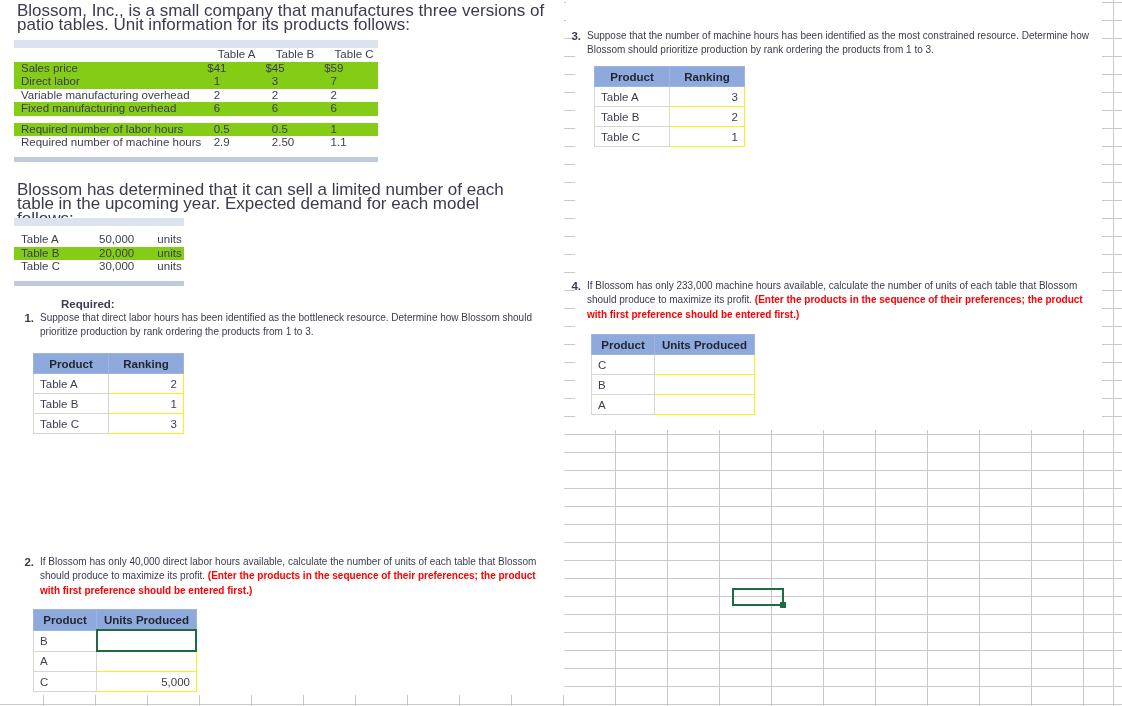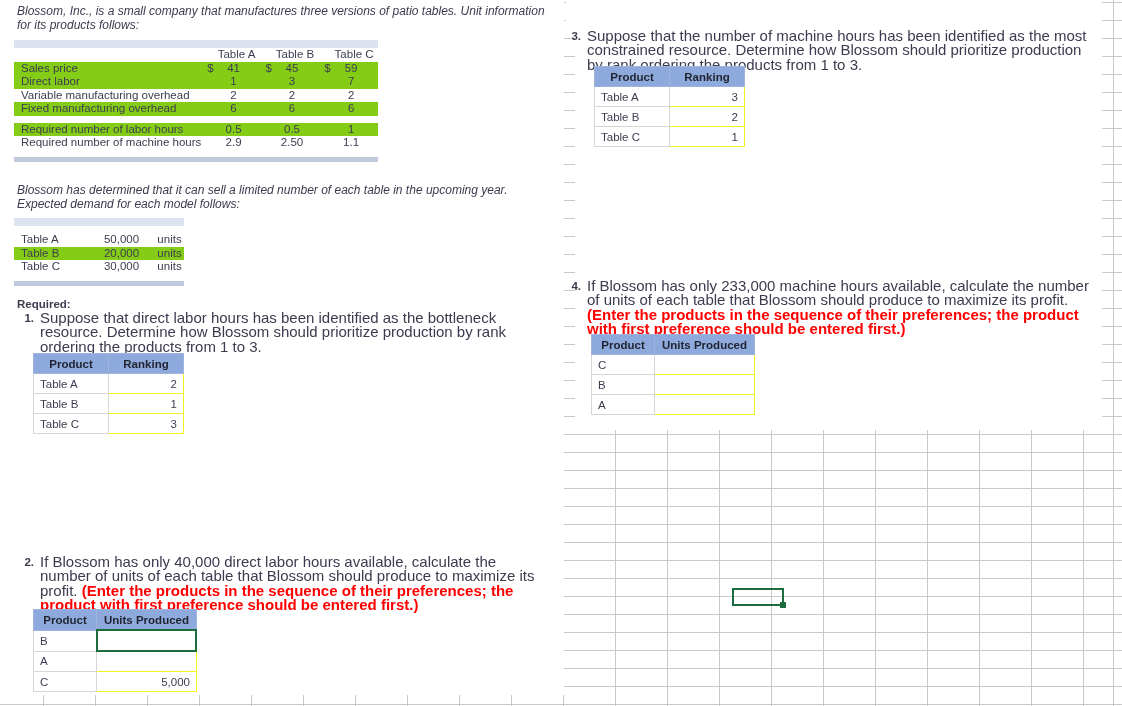--- a/index.html
+++ b/index.html
@@ -37,35 +37,35 @@
     background: #ffffff;
   }
 
   
   .doc {
     position: absolute;
     font-size: 11.5px;
     line-height: 14.4px;
     color: #3d3d52;
   }
-  .para { position: absolute; font-size: 12px; line-height: 14.4px; font-style: italic; }
-  .bold { font-weight: bold; }
+  .para { position: absolute; font-size: 17px; line-height: 14.4px; }
+  .bold { font-weight: bold; margin-left: 44px; }
   .red  { color: #ff0000; font-weight: bold; }
 
   .qitem { position: absolute; display: flex; }
   .qnum {
     font-weight: bold;
     width: 17px;
     flex: none;
     text-align: right;
     padding-right: 6px;
     font-size: 11.5px;
     line-height: 14.4px;
   }
-  .qbody { font-size: 15px; line-height: 14.4px; }
+  .qbody { font-size: 10px; line-height: 14.4px; }
 
   
   .info-table {
     position: absolute;
     border-collapse: collapse;
     font-size: 11.5px;
     color: #3d3d52;
   }
   .info-table td, .info-table th {
     padding: 0 0 0 0;
@@ -74,21 +74,21 @@
     white-space: nowrap;
   }
   .info-table tr.band-head td { background: #dde3ee; height: 8px; }
   .info-table tr.shade td { background: #84cc16; }
   .info-table tr.plain td { background: #ffffff; }
   .info-table tr.gap td { height: 7px; }
   .info-table tr.band-foot td { background: #bfcbdd; height: 5px; }
   .info-table td.lbl { padding-left: 7px; text-align: left; }
   .info-table td.colhead { text-align: center; padding: 0 4px; }
   .info-table td.cur { text-align: right; width: 12px; padding-left: 6px; }
-  .info-table td.num { text-align: center; padding-right: 6px; }
+  .info-table td.num { text-align: left; padding-right: 6px; }
   .info-table td.unit { text-align: center; padding-left: 5px; }
 
   
   .ans-table {
     position: absolute;
     border-collapse: collapse;
     font-size: 11.5px;
     color: #3d3d52;
     border-radius: 11px;
   }

